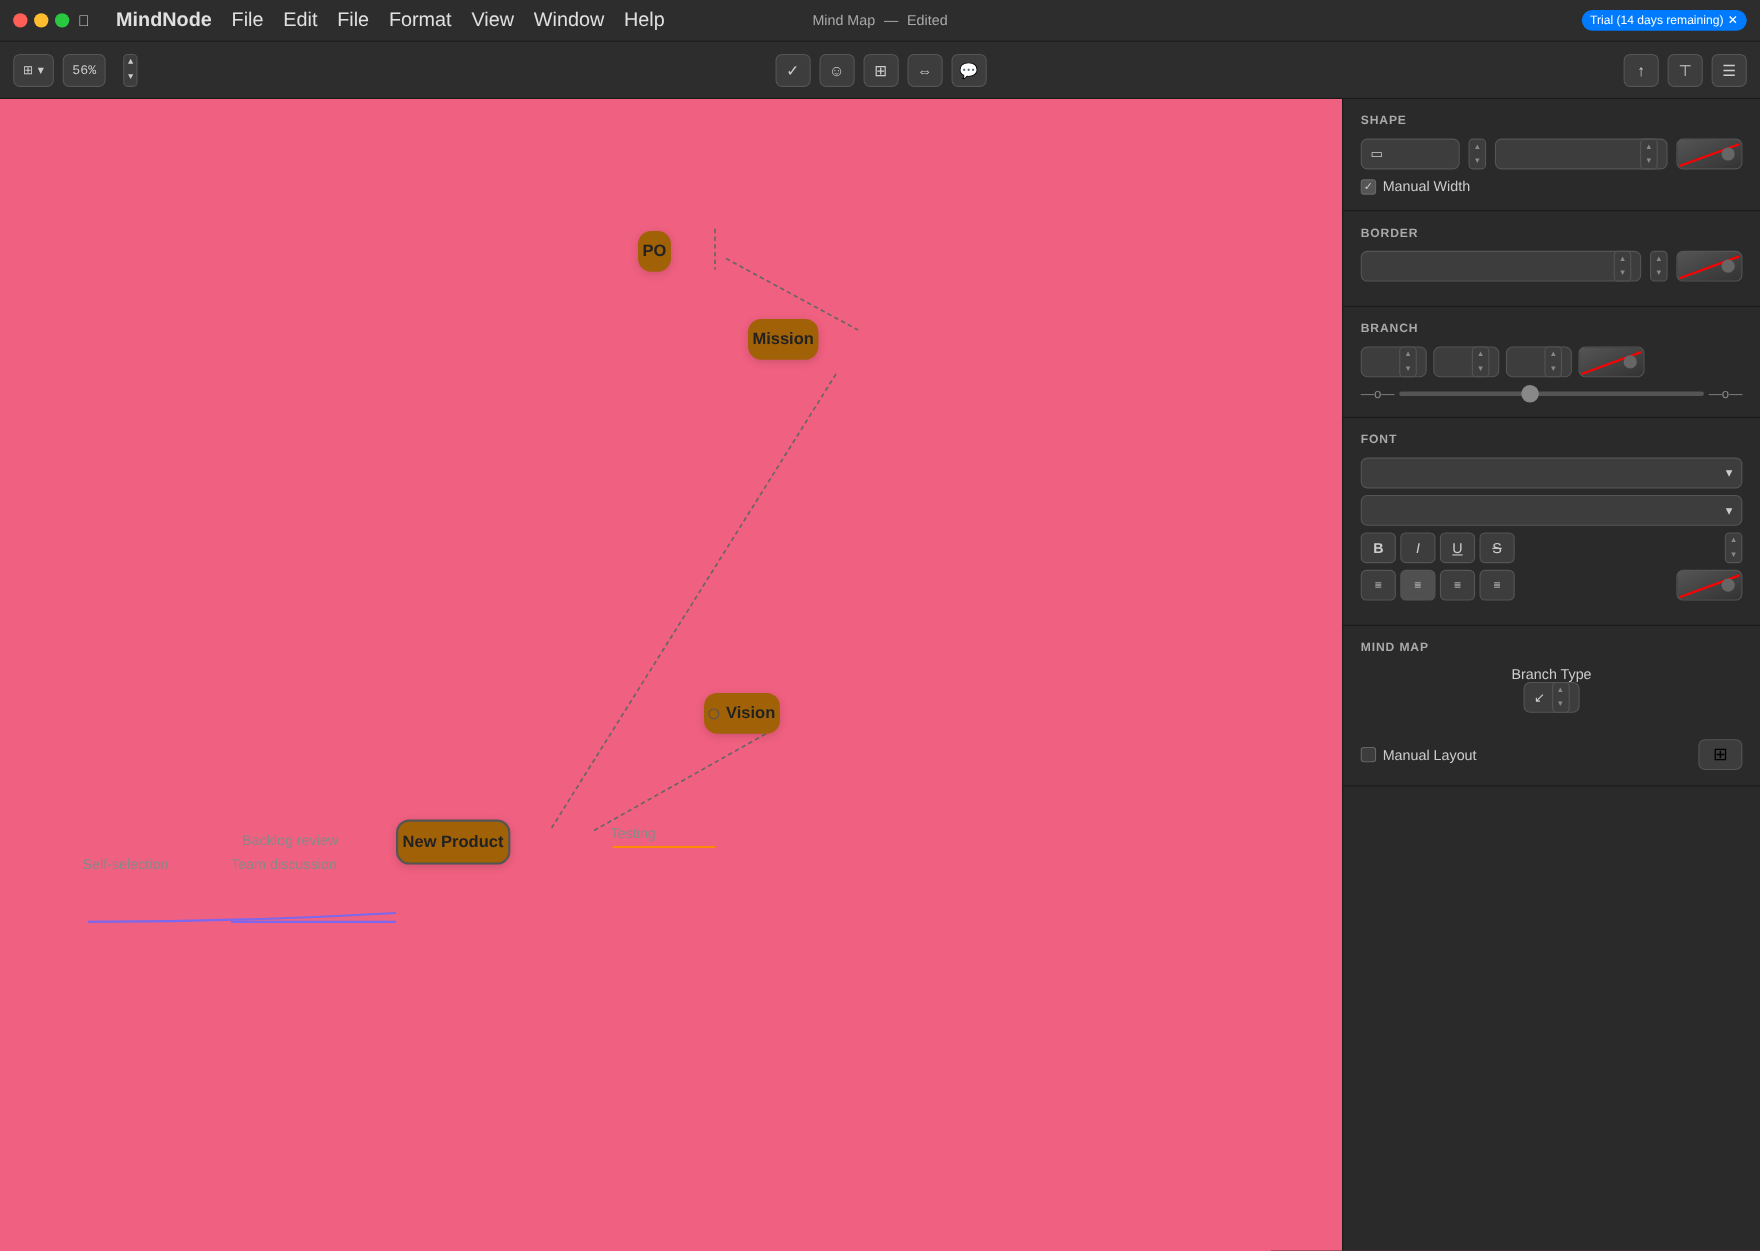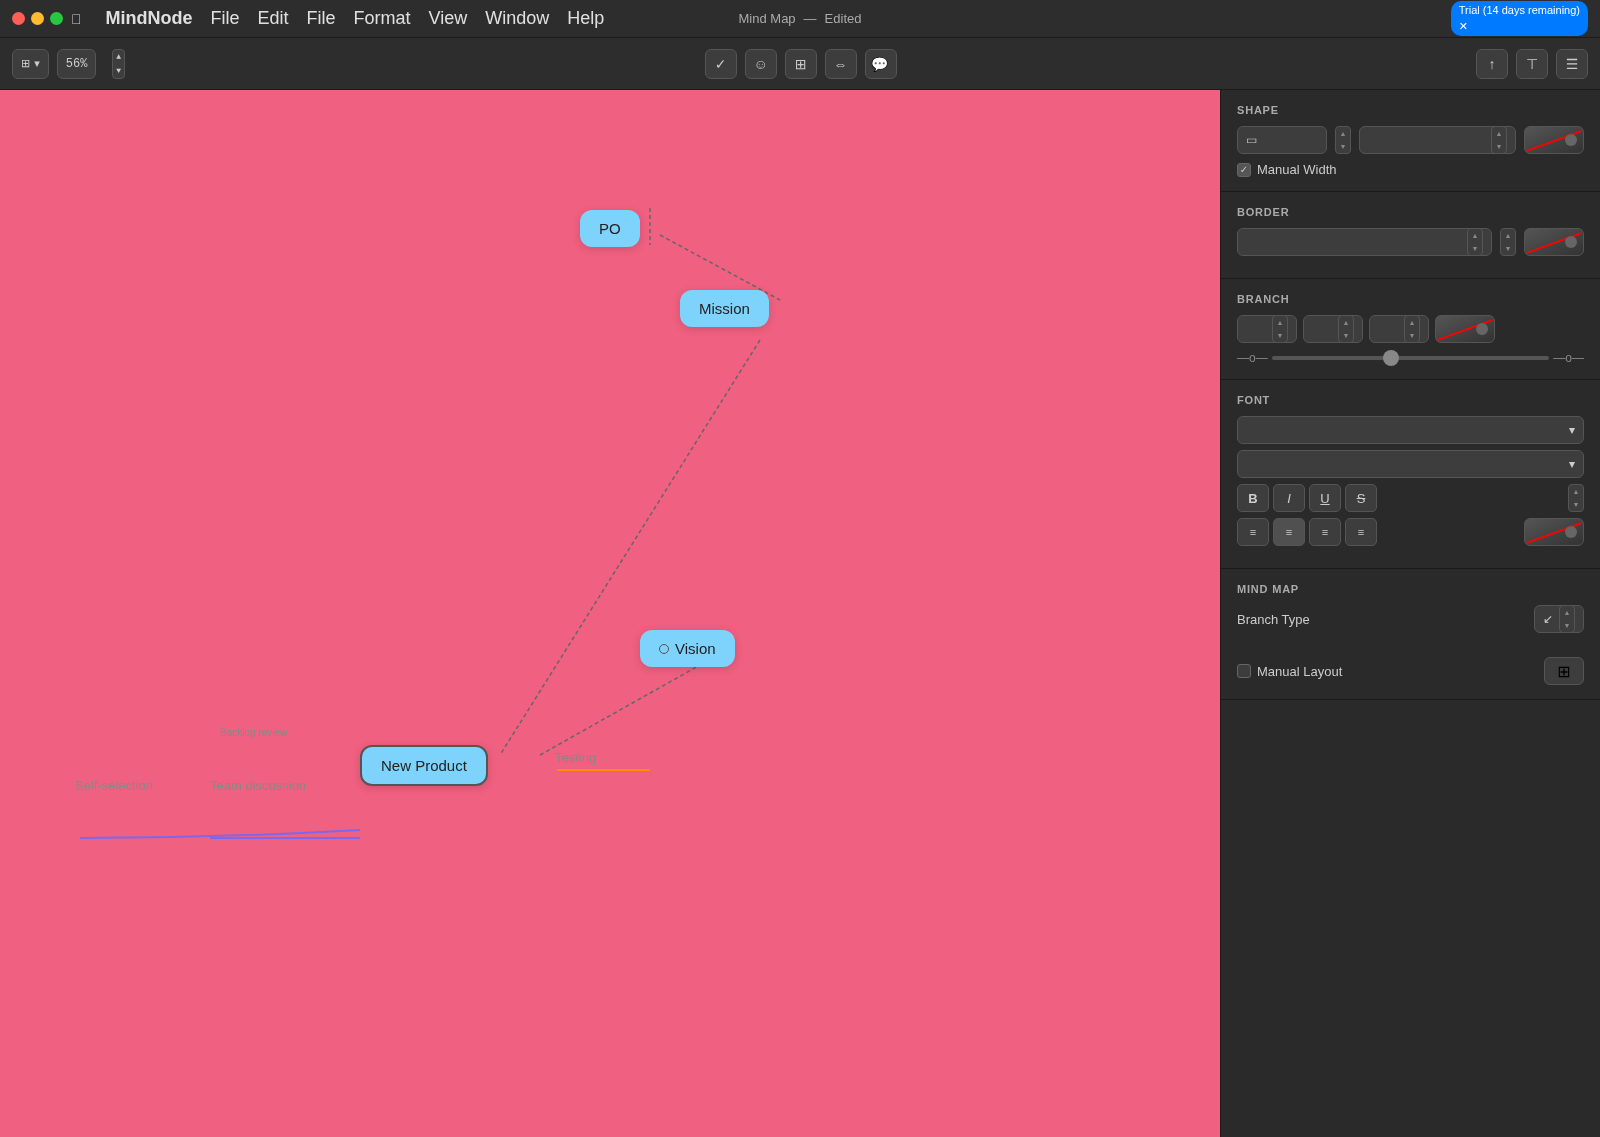--- a/index.html
+++ b/index.html
@@ -20,21 +20,21 @@
     .tl-btn { width: 13px; height: 13px; border-radius: 50%; }
     .tl-close { background: #ff5f57; }
     .tl-min { background: #febc2e; }
     .tl-max { background: #28c840; }
     .apple-icon { color: #ccc; font-size: 14px; margin-right: 8px; }
     .menu-bar { display: flex; gap: 2px; }
     .menu-item { color: #e0e0e0; font-size: 18px; padding: 2px 8px; cursor: pointer; border-radius: 4px; }
     .menu-item.active { font-weight: 600; }
     .titlebar-center { position: absolute; left: 50%; transform: translateX(-50%); color: #aaa; font-size: 13px; display: flex; gap: 8px; }
     .titlebar-right { display: flex; align-items: center; gap: 8px; }
-    .trial-badge { background: #007aff; color: white; font-size: 11px; padding: 3px 8px; border-radius: 10px; display: flex; gap: 4px; flex-direction: column; }
+    .trial-badge { background: #007aff; color: white; font-size: 11px; padding: 3px 8px; border-radius: 10px; display: flex; align-items: center; gap: 4px; }
 
     
     .toolbar {
       height: 52px;
       background: #2d2d2d;
       display: flex;
       align-items: center;
       padding: 0 12px;
       gap: 8px;
       border-bottom: 1px solid #1a1a1a;
@@ -74,36 +74,36 @@
     .canvas {
       flex: 1;
       background: #f06080;
       position: relative;
       overflow: hidden;
     }
 
     
     .node {
       position: absolute;
-      background: #7dd3fc;
+      background: #a16207;
       border-radius: 12px;
-      padding: 10px 19px;
+      padding: 10px 4px;
       font-size: 15px;
-      font-weight: 400;
+      font-weight: 700;
       color: #222;
       box-shadow: 0 2px 8px rgba(0,0,0,0.15);
       white-space: nowrap;
     }
     .node-po { top: 120px; left: 580px; }
     .node-mission { top: 200px; left: 680px; }
     .node-new-product { top: 655px; left: 360px; border: 2px solid #555; }
     .node-vision { top: 540px; left: 640px; display: flex; align-items: center; gap: 6px; }
     .vision-circle { width: 10px; height: 10px; border: 1.5px solid #555; border-radius: 50%; }
     .node-testing { position: absolute; top: 660px; left: 555px; color: #888; font-size: 13px; }
-    .node-backlog { position: absolute; top: 637px; left: 220px; color: #888; font-size: 10px; }
+    .node-backlog { position: absolute; top: 666px; left: 220px; color: #888; font-size: 13px; }
     .node-self-selection { position: absolute; top: 688px; left: 75px; color: #888; font-size: 13px; }
     .node-team-discussion { position: absolute; top: 688px; left: 210px; color: #888; font-size: 13px; }
 
     
     .connections { position: absolute; top: 0; left: 0; width: 100%; height: 100%; pointer-events: none; }
 
     
     .sidebar {
       width: 380px;
       background: #2a2a2a;
@@ -224,21 +224,21 @@
       width: 32px; height: 28px;
       background: #3d3d3d;
       border: 1px solid #555;
       border-radius: 5px;
       color: #ccc;
       display: flex; align-items: center; justify-content: center;
       cursor: pointer;
       font-size: 11px;
     }
     .align-btn.active { background: #505050; }
-    .branch-type-row { display: flex; align-items: center; justify-content: space-between; }
+    .branch-type-row { display: flex; align-items: center; justify-content: space-between; flex-direction: column; }
     .branch-type-label { color: #ccc; font-size: 13px; }
     .branch-type-control { background: #3d3d3d; border: 1px solid #555; border-radius: 6px; height: 28px; padding: 0 8px; display: flex; align-items: center; color: #ccc; font-size: 12px; gap: 6px; }
     .manual-layout-row { display: flex; align-items: center; justify-content: space-between; margin-top: 24px; }
     .manual-layout-label { color: #ccc; font-size: 13px; }
     .layout-icon-box { width: 40px; height: 28px; background: #3d3d3d; border: 1px solid #555; border-radius: 6px; display: flex; align-items: center; justify-content: center; }
   </style>
 </head>
 <body>
 
 <div class="titlebar">

